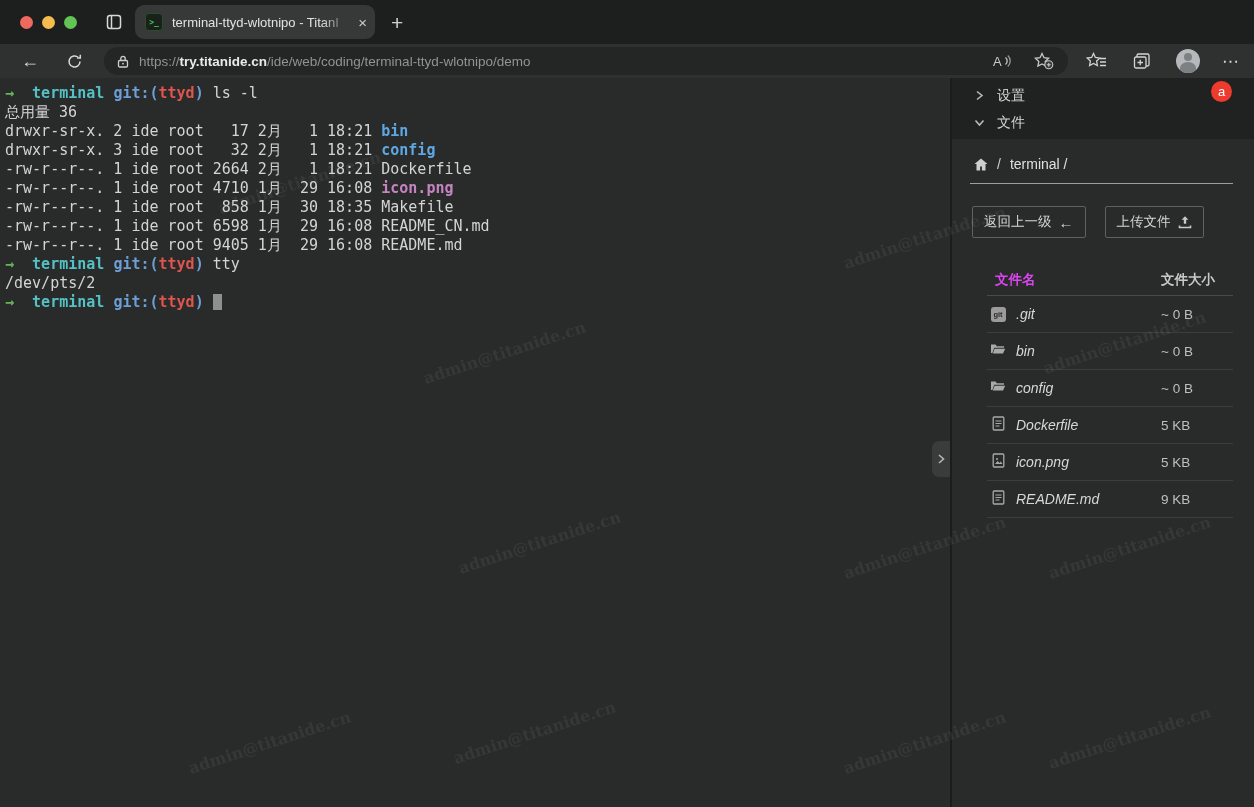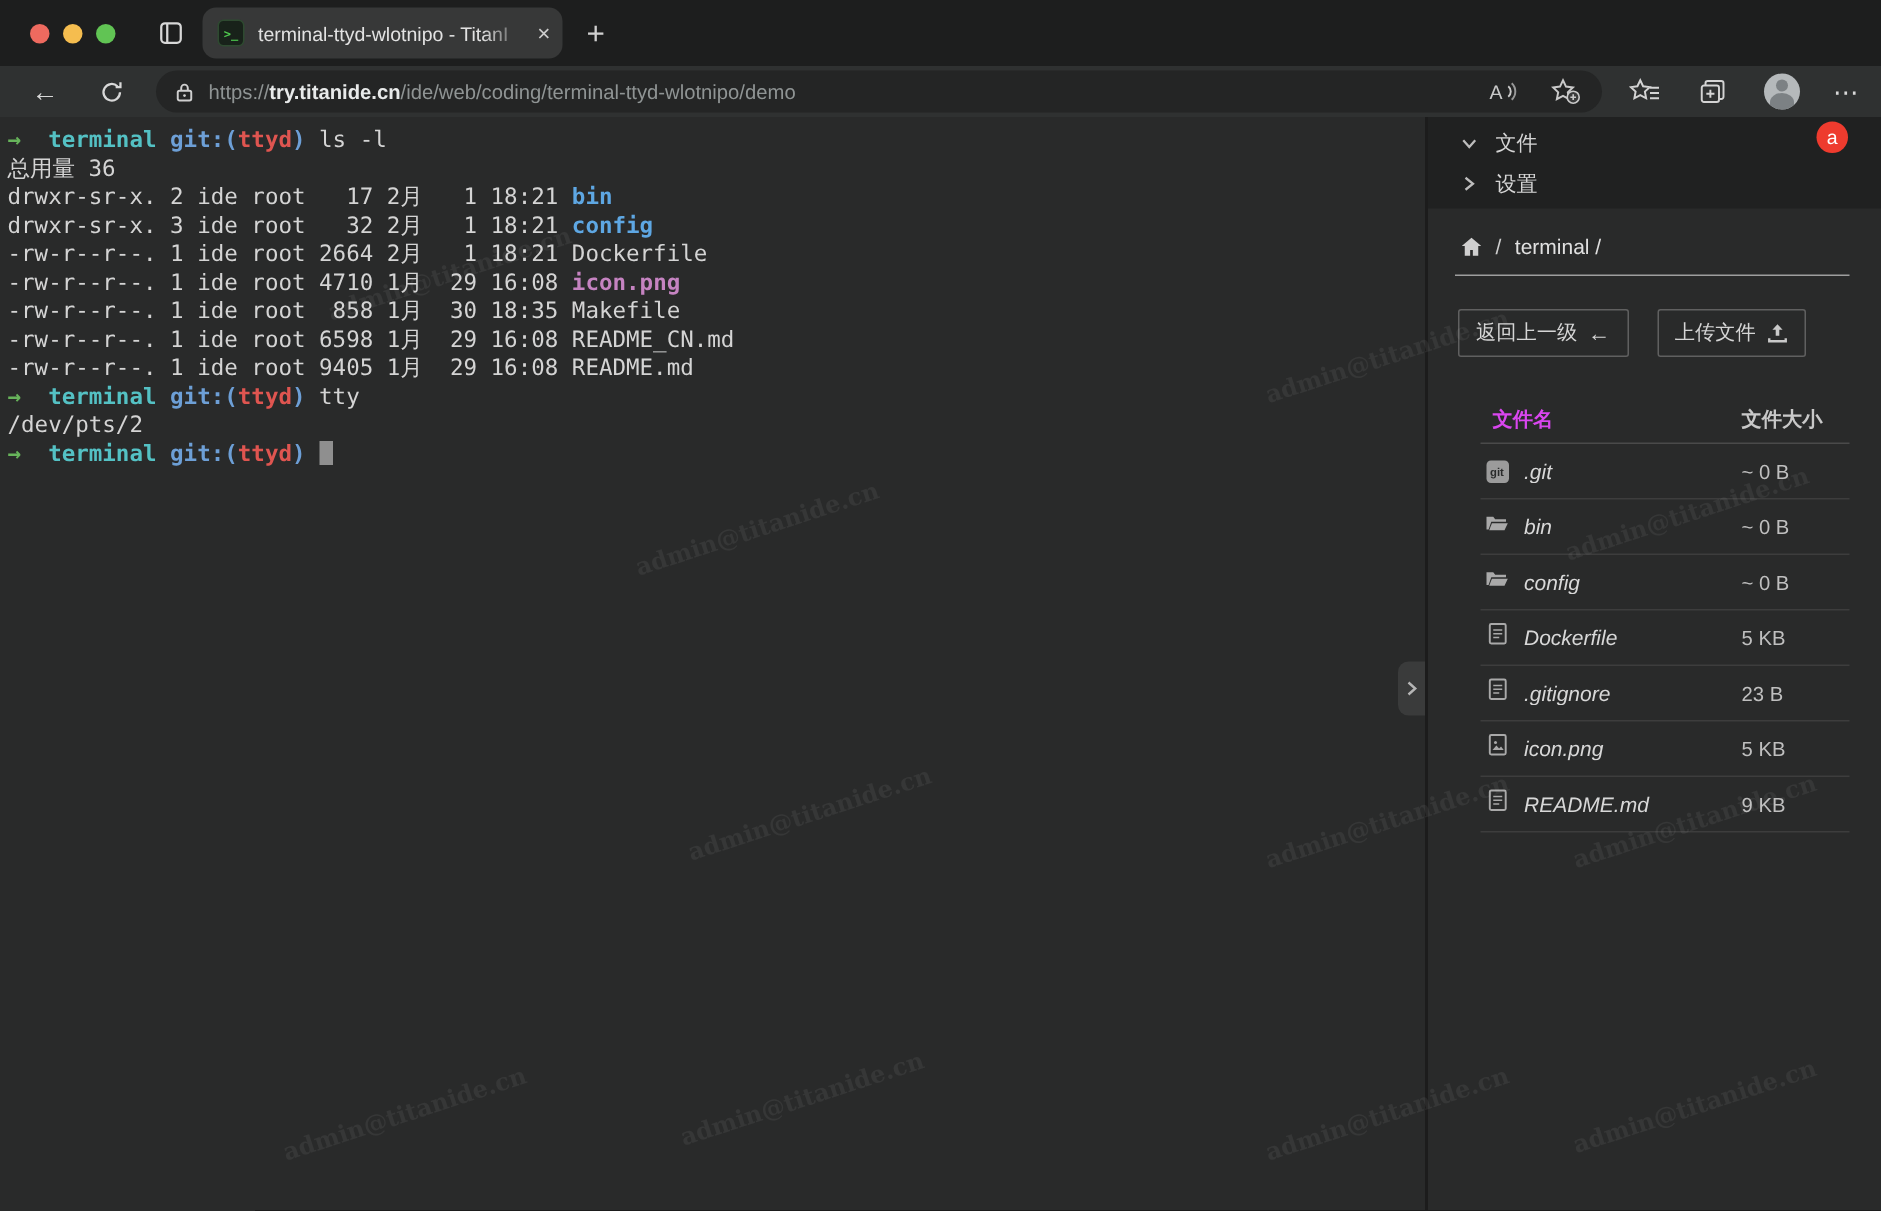--- a/index.html
+++ b/index.html
@@ -175,32 +175,32 @@
       <svg width="10" height="12" viewBox="0 0 10 12">
           <polyline points="3,2 7.5,6 3,10" fill="none" stroke="#b5b5b5" stroke-width="1.6"></polyline>
         </svg>
     </div>
 
     <aside class="sidebar">
       <div class="panel-header">
         <div class="panel-row">
           <span class="chev">
             <svg width="13" height="13" viewBox="0 0 13 13">
+                <polyline points="4,2.5 9,6.5 4,10.5" fill="none" stroke="#bdbdbd" stroke-width="1.5"></polyline>
+              </svg>
+          </span>
+          <span class="plabel">设置</span>
+        </div>
+        <div class="panel-row">
+          <span class="chev">
+            <svg width="13" height="13" viewBox="0 0 13 13">
                 <polyline points="2.5,4.5 6.5,9 10.5,4.5" fill="none" stroke="#bdbdbd" stroke-width="1.5"></polyline>
               </svg>
           </span>
           <span class="plabel">文件</span>
-        </div>
-        <div class="panel-row">
-          <span class="chev">
-            <svg width="13" height="13" viewBox="0 0 13 13">
-                <polyline points="4,2.5 9,6.5 4,10.5" fill="none" stroke="#bdbdbd" stroke-width="1.5"></polyline>
-              </svg>
-          </span>
-          <span class="plabel">设置</span>
         </div>
         <div class="badge" id="badge" style="background: rgb(238, 59, 46);">a</div>
       </div>
 
       <div class="breadcrumb">
         <svg width="16" height="15" viewBox="0 0 16 15">
             <path d="M8 1.5L1.5 7h2v6.5h3.6V9.6h1.8v3.9h3.6V7h2z" fill="#cfcfcf"></path>
           </svg>
         <span class="sep">/</span>
         <span class="cur">terminal /</span>
@@ -261,30 +261,20 @@
                     <path d="M3.5 5h6M3.5 7.5h6M3.5 10h4" stroke="#a9a9a9" stroke-width="1.1"></path>
                   </svg></span>
               </span>
               <span class="fname">Dockerfile</span>
               <span class="fsize">5 KB</span>
             </div>
             <div class="frow">
               <span class="fi">
                 <span><svg width="13" height="15" viewBox="0 0 13 15">
                     <rect x="1.2" y="1" width="10.6" height="13" rx="1" fill="none" stroke="#a9a9a9" stroke-width="1.3"></rect>
-                    <path d="M3.5 5h6M3.5 7.5h6M3.5 10h4" stroke="#a9a9a9" stroke-width="1.1"></path>
-                  </svg></span>
-              </span>
-              <span class="fname">.gitignore</span>
-              <span class="fsize">23 B</span>
-            </div>
-            <div class="frow">
-              <span class="fi">
-                <span><svg width="13" height="15" viewBox="0 0 13 15">
-                    <rect x="1.2" y="1" width="10.6" height="13" rx="1" fill="none" stroke="#a9a9a9" stroke-width="1.3"></rect>
                     <circle cx="5" cy="6" r="1" fill="#a9a9a9"></circle>
                     <path d="M3 11l2.6-3 1.8 2 1.3-1.4L10.5 11z" fill="#a9a9a9"></path>
                   </svg></span>
               </span>
               <span class="fname">icon.png</span>
               <span class="fsize">5 KB</span>
             </div>
             <div class="frow">
               <span class="fi">
                 <span><svg width="13" height="15" viewBox="0 0 13 15">

